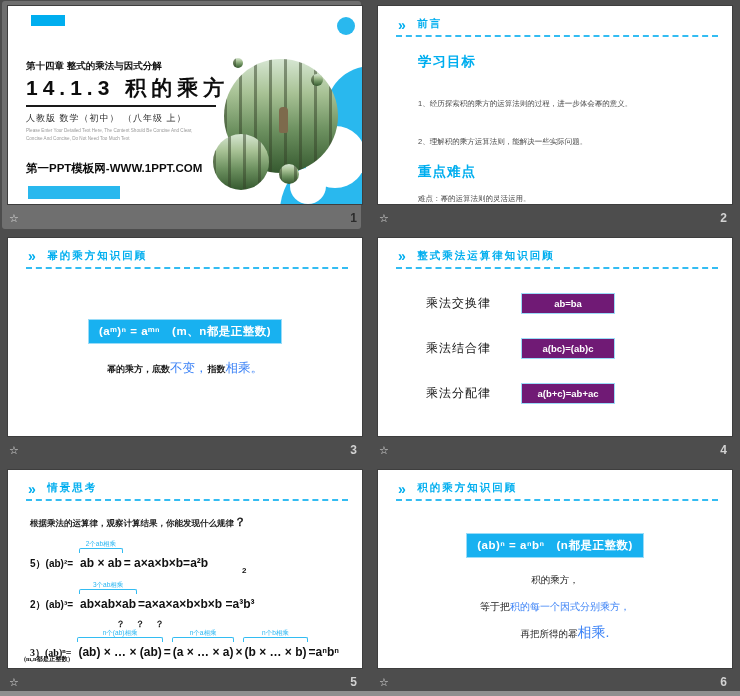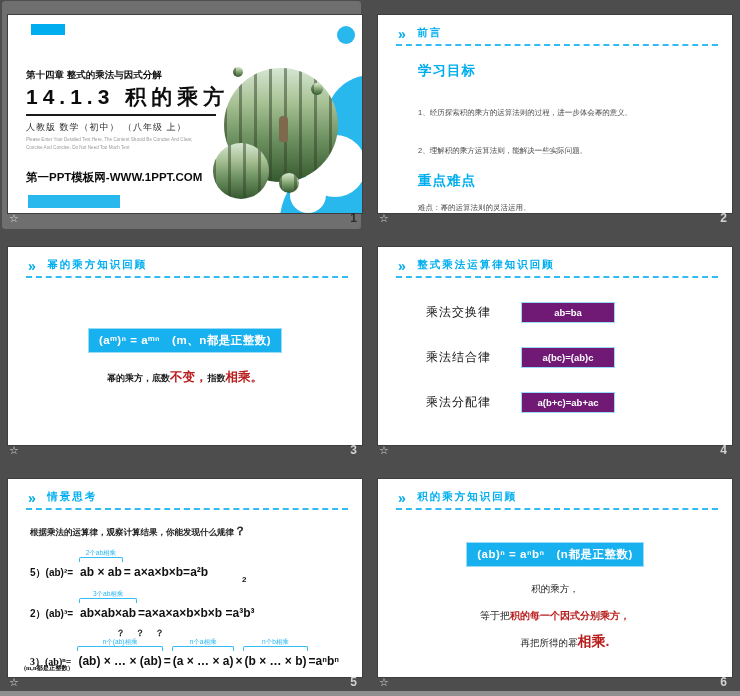--- a/index.html
+++ b/index.html
@@ -5,21 +5,21 @@
   html,body{margin:0;padding:0;}
   body{
     width:740px;height:696px;position:relative;overflow:hidden;
     background:#4d4d4d;
     font-family:"Liberation Sans","DejaVu Sans",sans-serif;
   }
   .grid{display:grid;grid-template-columns:370px 370px;grid-template-rows:232px 232px 232px;}
   .cell{position:relative;}
   .cell-hl{position:absolute;left:2px;top:1px;right:9px;bottom:3px;background:#6f6f6f;border-radius:3px;}
   .slide{
-    position:absolute;left:7px;top:14px;width:356px;height:200px;
+    position:absolute;left:7px;top:5px;width:356px;height:200px;
     background:#ffffff;border:1px solid #3e3e3e;overflow:hidden;box-sizing:border-box;
   }
   .strip{
     position:absolute;left:9px;top:208px;width:352px;height:20px;
     display:flex;justify-content:space-between;align-items:center;
   }
   .star{font-size:11px;color:#dedede;line-height:1;}
   .pagenum{font-size:12px;font-weight:bold;color:#d2d2d2;padding-right:4px;}
   .pagenum.dark{color:#2c2c2c;}
   .window-edge{position:absolute;left:0;bottom:0;width:740px;height:5px;background:#8f8f8f;}
@@ -29,21 +29,21 @@
   .chev{color:#00AEEF;font-weight:bold;font-size:14px;letter-spacing:-3px;display:inline-block;transform:scaleY(1.1);}
   .hd-title{margin-left:10px;color:#00AEEF;font-weight:bold;font-size:10.5px;letter-spacing:2px;vertical-align:2px;}
   .hd-rule{margin:2px 14px 0 18px;border-bottom:2px dashed #33BCF2;height:0;}
 
   
   .fbox{
     width:fit-content;margin:0 auto;background:#18B1F0;color:#fff;
     font-weight:bold;font-size:11.5px;text-align:center;
     padding:4px 10px;border:1px solid #9adcf8;letter-spacing:.5px;
   }
-  .red{color:#b91c1c;font-weight:bold;}
+  .red{color:#3b82f6;font-weight:normal;}
 
   
   .s1 .watermark{position:absolute;left:14px;top:34px;font-size:29px;font-weight:bold;
     letter-spacing:5px;color:#cccccc;opacity:.45;}
   .s1 .bar-top{position:absolute;left:23px;top:9px;width:34px;height:11px;background:#00AEEF;}
   .s1 .bar-bottom{position:absolute;left:20px;top:180px;width:92px;height:13px;background:#29B8EE;}
   .s1 .dot-tr{position:absolute;left:329px;top:11px;width:18px;height:18px;border-radius:50%;background:#29B8EE;}
   .c{position:absolute;border-radius:50%;}
   .cyan{background:#29B8EE;}
   .white{background:#ffffff;}

